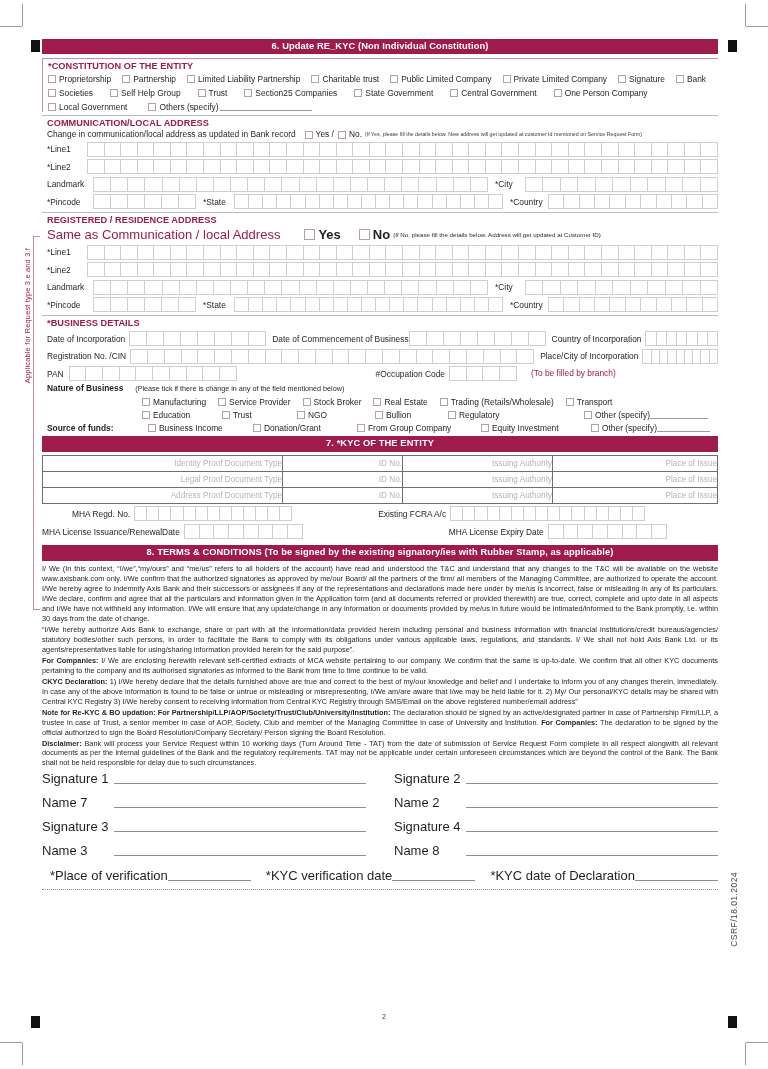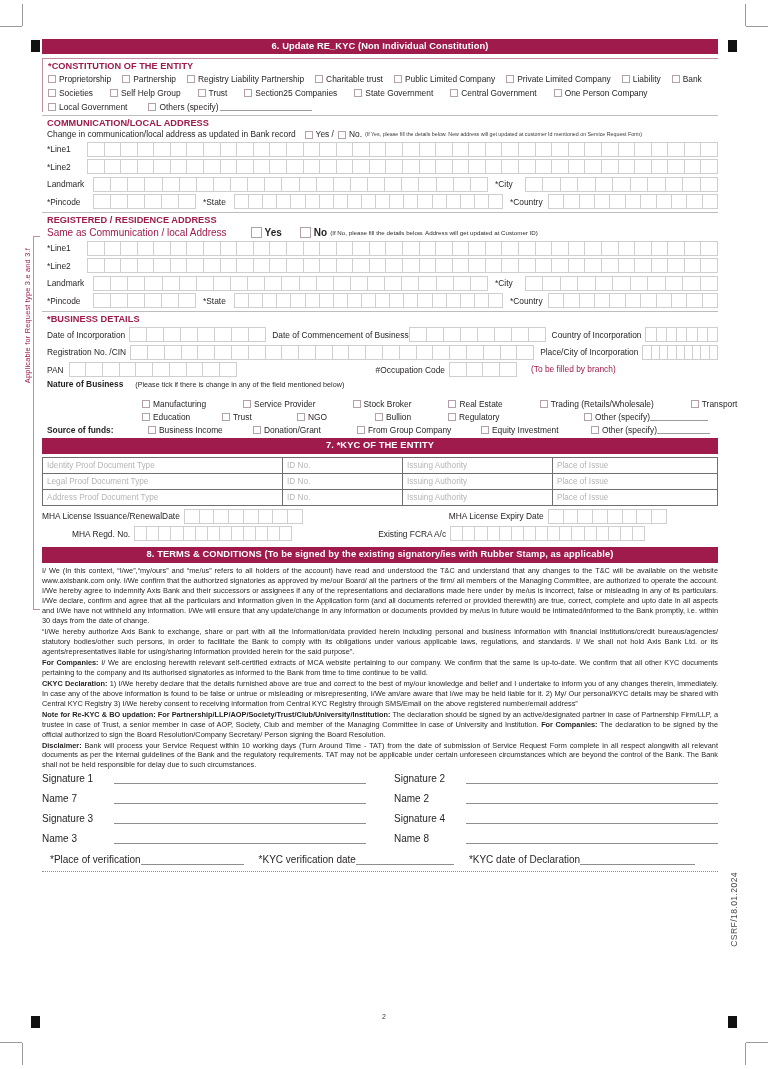--- a/index.html
+++ b/index.html
@@ -21,21 +21,21 @@
     font-size:9.3px;font-weight:bold;letter-spacing:.1px;
     padding:3px 0 3.2px;line-height:1;
   }
 
   .sec-title{color:#9e1b4b;font-weight:bold;font-size:9.2px;letter-spacing:.05px;}
   .maroon{color:#9e1b4b;}
   .hr-d{border:0;border-top:1.6px solid #bdbdbd;margin:0;}
 
   
   .t{font-size:8.4px;line-height:1.12;}
-  .t9{font-size:10px;}
+  .t9{font-size:13px;}
   .tiny{font-size:5.3px;line-height:1.05;color:#3a3a3a;}
   .tiny7{font-size:6.2px;color:#2b2b2b;}
   .b{font-weight:bold;}
 
   
   .cb{
     display:inline-block;width:8px;height:8px;border:1px solid #b3a0aa;
     background:#fff;vertical-align:-1px;margin-right:3px;box-sizing:border-box;
   }
   .cbrow{display:flex;align-items:center;flex-wrap:nowrap;}
@@ -48,21 +48,21 @@
     display:block;height:15px;border:1px solid #cfcfcf;border-right:0;
     box-sizing:border-box;background:#fff;
   }
   .comb i:last-child{border-right:1px solid #cfcfcf;}
   .plain-box{border:1px solid #cfcfcf;height:13px;background:#fff;box-sizing:border-box;}
 
   .fieldlabel{font-size:8.4px;white-space:nowrap;}
   .row{display:flex;align-items:center;}
 
   
-  .kyct{width:100%;border-collapse:collapse;table-layout:fixed;}
+  .kyct{width:100%;border-collapse:collapse;table-layout:fixed;text-align:right;}
   .kyct td{
     border:1px solid #6f6f6f;height:15px;font-size:8.2px;color:#b5b5b5;
     padding:0 0 0 4px;vertical-align:middle;
   }
 
   
   .terms{font-size:7.35px;line-height:1.36;text-align:justify;color:#231f20;}
   .terms p{margin:0 0 1px;}
 
   
@@ -124,37 +124,37 @@
         <div class="cbitem">
             <span class="cb"></span>
             <span class="lbl">Proprietorship</span>
           </div>
         <div class="cbitem">
             <span class="cb"></span>
             <span class="lbl">Partnership</span>
           </div>
         <div class="cbitem">
             <span class="cb"></span>
-            <span class="lbl">Registry Liability Partnership</span>
+            <span class="lbl">Limited Liability Partnership</span>
           </div>
         <div class="cbitem">
             <span class="cb"></span>
             <span class="lbl">Charitable trust</span>
           </div>
         <div class="cbitem">
             <span class="cb"></span>
             <span class="lbl">Public Limited Company</span>
           </div>
         <div class="cbitem">
             <span class="cb"></span>
             <span class="lbl">Private Limited Company</span>
           </div>
         <div class="cbitem">
             <span class="cb"></span>
-            <span class="lbl">Liability</span>
+            <span class="lbl">Signature</span>
           </div>
         <div class="cbitem">
             <span class="cb"></span>
             <span class="lbl">Bank</span>
           </div>
       </div>
 
       <div class="cbrow" style="gap:17px;margin-bottom:4px;">
         <div class="cbitem">
             <span class="cb"></span>
@@ -688,21 +688,21 @@
             <i style="flex:1 1 0"></i>
           </div>
         <span class="t maroon" style="margin-left:14px;">(To be filled by branch)</span>
       </div>
 
       <div class="row" style="margin-top:3px;">
         <span class="t b">Nature of Business</span>
         <span class="t" style="margin-left:12px;font-size:7.2px;">(Please tick if there is change in any of the field mentioned below)</span>
       </div>
 
-      <div class="cbrow" style="margin-top:9px;padding-left:95px;gap:37px;">
+      <div class="cbrow" style="margin-top:3px;padding-left:95px;gap:12px;">
         <div class="cbitem">
             <span class="cb"></span>
             <span class="lbl">Manufacturing</span>
           </div>
         <div class="cbitem">
             <span class="cb"></span>
             <span class="lbl">Service Provider</span>
           </div>
         <div class="cbitem">
             <span class="cb"></span>
@@ -802,72 +802,72 @@
         <tr>
           <td>Address Proof Document Type</td>
           <td>ID No.</td>
           <td>Issuing Authority</td>
           <td>Place of Issue</td>
         </tr>
       </tbody>
     </table>
 
 
+    <div class="row" style="margin-top:2.5px;">
+      <span class="fieldlabel" style="margin-left:30px;">MHA Regd. No.</span>
+      <div class="comb" style="width:158px;margin-left:4px;">
+          <i style="flex:1 1 0"></i>
+          <i style="flex:1 1 0"></i>
+          <i style="flex:1 1 0"></i>
+          <i style="flex:1 1 0"></i>
+          <i style="flex:1 1 0"></i>
+          <i style="flex:1 1 0"></i>
+          <i style="flex:1 1 0"></i>
+          <i style="flex:1 1 0"></i>
+          <i style="flex:1 1 0"></i>
+          <i style="flex:1 1 0"></i>
+          <i style="flex:1 1 0"></i>
+          <i style="flex:1 1 0"></i>
+          <i style="flex:1 1 0"></i>
+        </div>
+      <span class="fieldlabel" style="margin-left:86px;">Existing FCRA A/c</span>
+      <div class="comb" style="width:195px;margin-left:4px;">
+          <i style="flex:1 1 0"></i>
+          <i style="flex:1 1 0"></i>
+          <i style="flex:1 1 0"></i>
+          <i style="flex:1 1 0"></i>
+          <i style="flex:1 1 0"></i>
+          <i style="flex:1 1 0"></i>
+          <i style="flex:1 1 0"></i>
+          <i style="flex:1 1 0"></i>
+          <i style="flex:1 1 0"></i>
+          <i style="flex:1 1 0"></i>
+          <i style="flex:1 1 0"></i>
+          <i style="flex:1 1 0"></i>
+          <i style="flex:1 1 0"></i>
+          <i style="flex:1 1 0"></i>
+          <i style="flex:1 1 0"></i>
+          <i style="flex:1 1 0"></i>
+        </div>
+    </div>
+
     <div class="row" style="margin-top:3px;">
       <span class="fieldlabel">MHA License Issuance/RenewalDate</span>
       <div class="comb" style="width:119px;margin-left:4px;">
           <i style="flex:1 1 0"></i>
           <i style="flex:1 1 0"></i>
           <i style="flex:1 1 0"></i>
           <i style="flex:1 1 0"></i>
           <i style="flex:1 1 0"></i>
           <i style="flex:1 1 0"></i>
           <i style="flex:1 1 0"></i>
           <i style="flex:1 1 0"></i>
         </div>
       <span class="fieldlabel" style="margin-left:146px;">MHA License Expiry Date</span>
       <div class="comb" style="width:119px;margin-left:4px;">
-          <i style="flex:1 1 0"></i>
-          <i style="flex:1 1 0"></i>
-          <i style="flex:1 1 0"></i>
-          <i style="flex:1 1 0"></i>
-          <i style="flex:1 1 0"></i>
-          <i style="flex:1 1 0"></i>
-          <i style="flex:1 1 0"></i>
-          <i style="flex:1 1 0"></i>
-        </div>
-    </div>
-
-    <div class="row" style="margin-top:2.5px;">
-      <span class="fieldlabel" style="margin-left:30px;">MHA Regd. No.</span>
-      <div class="comb" style="width:158px;margin-left:4px;">
-          <i style="flex:1 1 0"></i>
-          <i style="flex:1 1 0"></i>
-          <i style="flex:1 1 0"></i>
-          <i style="flex:1 1 0"></i>
-          <i style="flex:1 1 0"></i>
-          <i style="flex:1 1 0"></i>
-          <i style="flex:1 1 0"></i>
-          <i style="flex:1 1 0"></i>
-          <i style="flex:1 1 0"></i>
-          <i style="flex:1 1 0"></i>
-          <i style="flex:1 1 0"></i>
-          <i style="flex:1 1 0"></i>
-          <i style="flex:1 1 0"></i>
-        </div>
-      <span class="fieldlabel" style="margin-left:86px;">Existing FCRA A/c</span>
-      <div class="comb" style="width:195px;margin-left:4px;">
-          <i style="flex:1 1 0"></i>
-          <i style="flex:1 1 0"></i>
-          <i style="flex:1 1 0"></i>
-          <i style="flex:1 1 0"></i>
-          <i style="flex:1 1 0"></i>
-          <i style="flex:1 1 0"></i>
-          <i style="flex:1 1 0"></i>
-          <i style="flex:1 1 0"></i>
           <i style="flex:1 1 0"></i>
           <i style="flex:1 1 0"></i>
           <i style="flex:1 1 0"></i>
           <i style="flex:1 1 0"></i>
           <i style="flex:1 1 0"></i>
           <i style="flex:1 1 0"></i>
           <i style="flex:1 1 0"></i>
           <i style="flex:1 1 0"></i>
         </div>
     </div>

